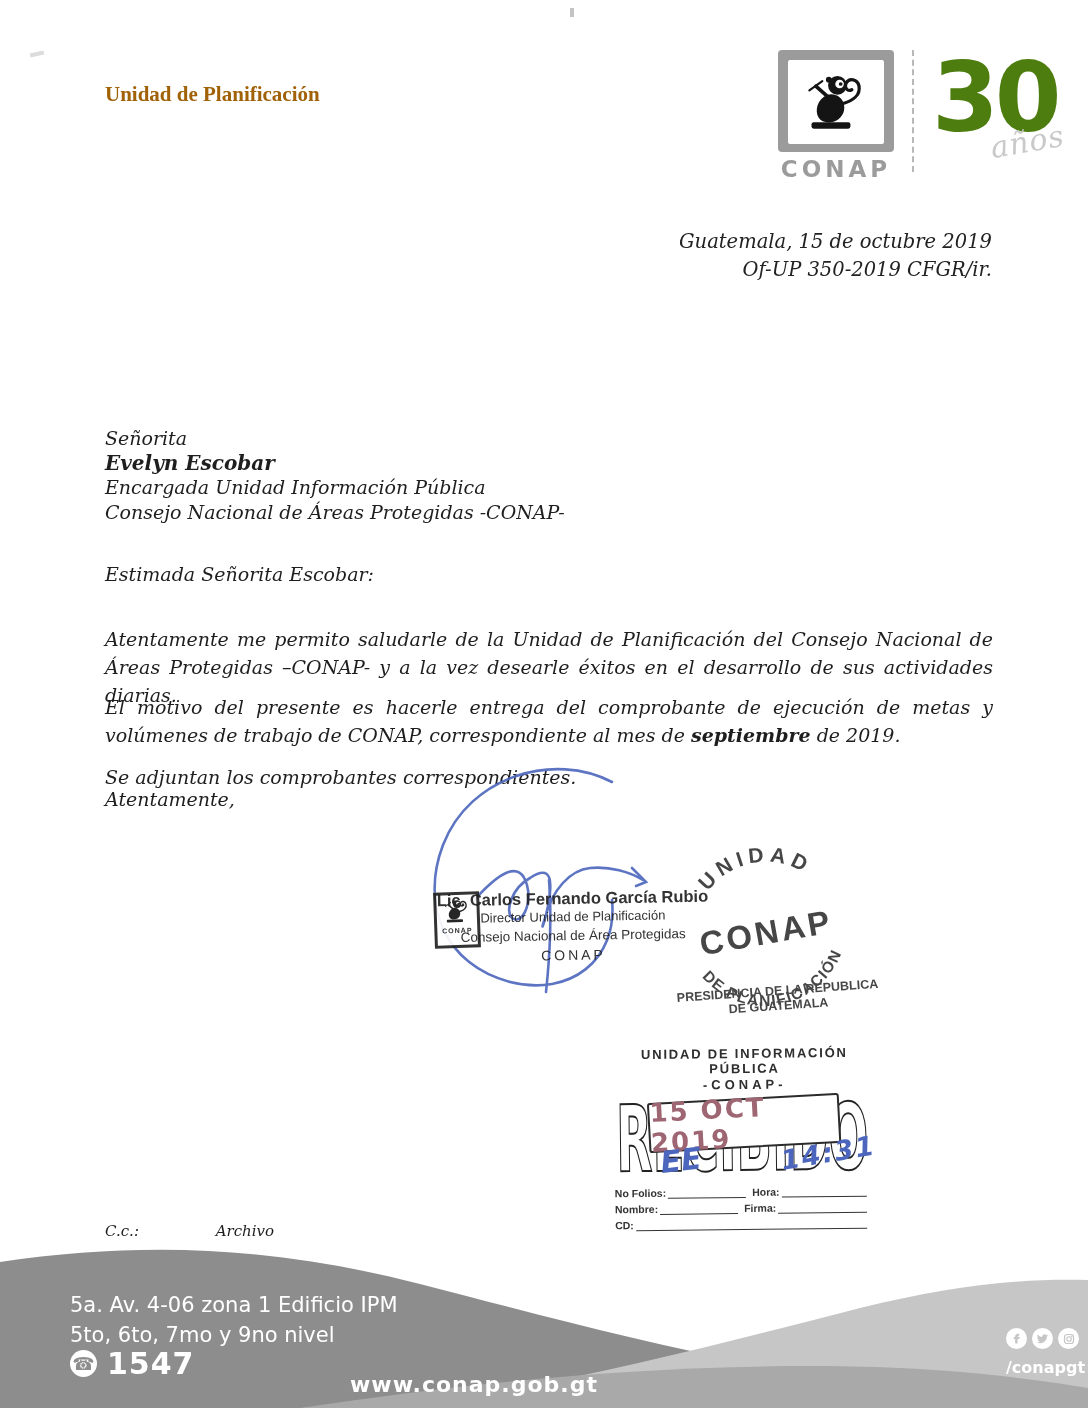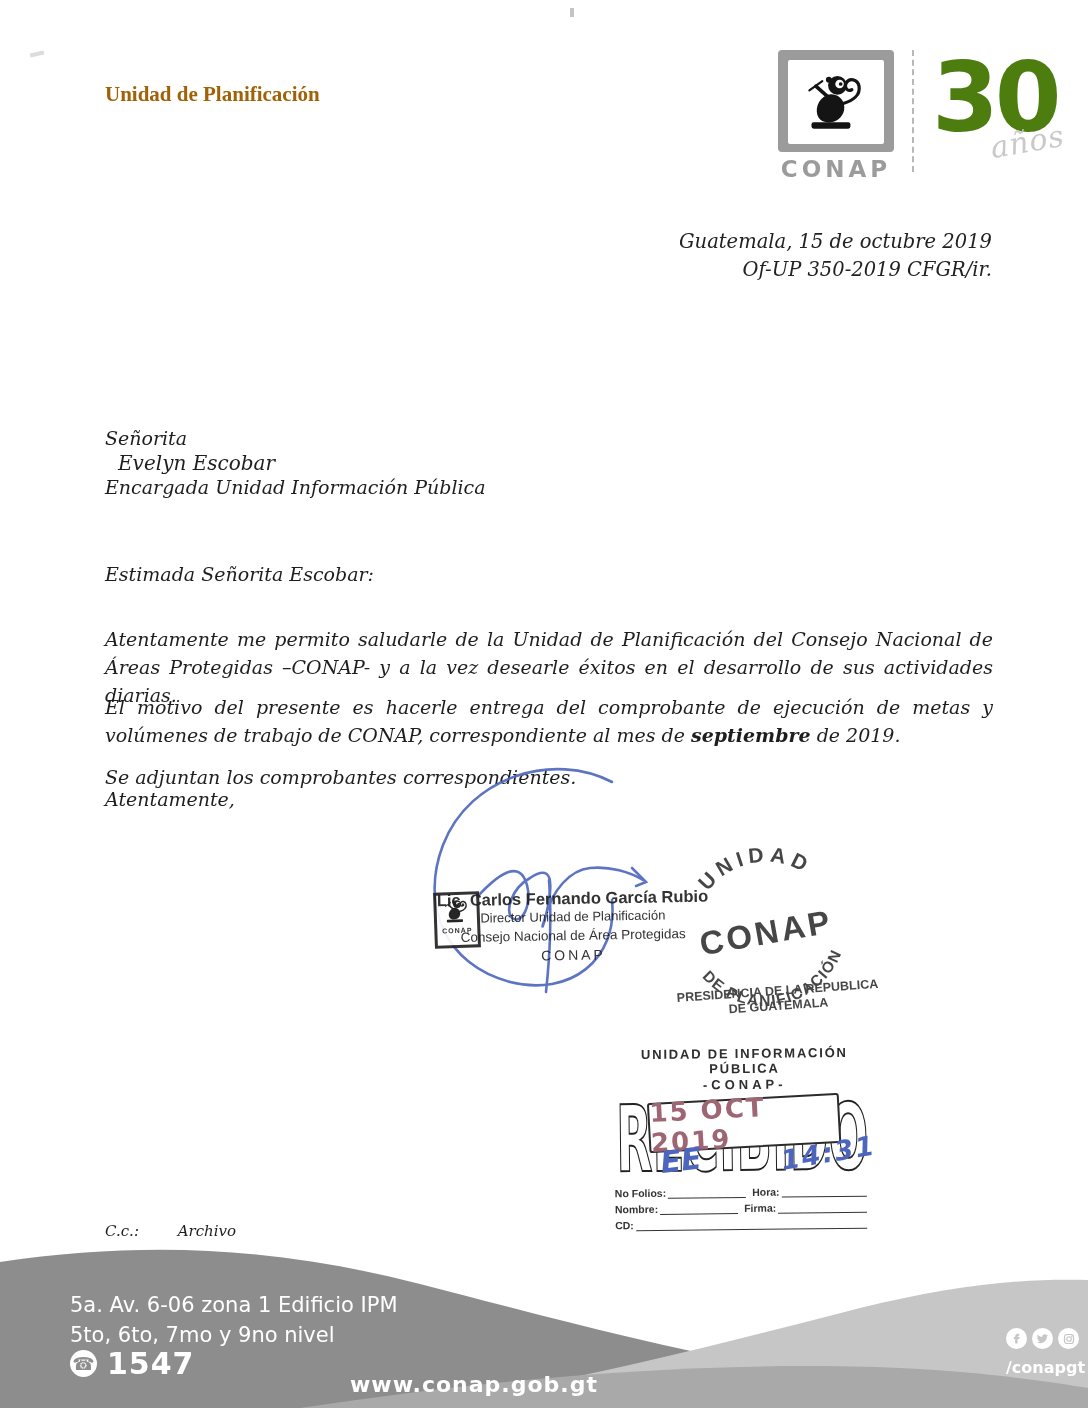--- a/index.html
+++ b/index.html
@@ -17,21 +17,21 @@
   .logo-sep{border-left:2px dashed #b8b8b8;height:122px;margin:0 4px;}
   .thirty{font-family:"DejaVu Sans",sans-serif;font-weight:bold;font-size:96px;line-height:96px;color:#4d7c0f;letter-spacing:-4px;}
   .thirty-word{font-family:"DejaVu Serif",serif;font-style:italic;font-size:30px;color:#c9c9c9;
                position:absolute;left:58px;top:74px;transform:rotate(-10deg);letter-spacing:1px;}
 
   
   .dateline{right:96px;top:228px;text-align:right;font-style:italic;font-size:19.5px;line-height:28px;color:#222;}
 
   
   .recipient{left:105px;top:426px;font-style:italic;font-size:19px;line-height:24.5px;}
-  .recipient .name{font-weight:normal;font-size:20px;margin-left:13px;}
+  .recipient .name{font-weight:bold;font-size:20px;}
 
   .greeting{left:105px;top:563px;font-style:italic;font-size:19px;text-align:center;}
   .para{left:105px;width:888px;font-style:italic;font-size:19px;line-height:28px;text-align:justify;}
   .p1{top:606px;}
   .p2{top:674px;}
   .p3{top:744px;text-align:left;}
   .closing{left:105px;top:788px;font-style:italic;font-size:19px;}
 
   
   .signer-stamp{left:408px;top:888px;width:330px;text-align:center;transform:rotate(-1deg);
@@ -56,21 +56,21 @@
   .frow{display:flex;align-items:flex-end;margin-bottom:4px;}
   .frow .lbl{white-space:nowrap;}
   .fline{border-bottom:1.5px solid #333;height:11px;flex-grow:1;margin:0 6px 0 2px;}
   .fline.fixed{flex-grow:0;width:78px;}
   .hand{position:absolute;font-family:"DejaVu Sans",sans-serif;font-style:italic;font-weight:bold;color:#4c66bd;z-index:4;}
   .hand.ee{left:48px;top:96px;font-size:30px;transform:rotate(-6deg);}
   .hand.time{left:168px;top:92px;font-size:27px;transform:rotate(-9deg);letter-spacing:2px;}
 
   
   .cc{left:105px;top:1222px;font-style:italic;font-size:15px;}
-  .cc .val{margin-left:34px;}
+  .cc .val{margin-left:72px;}
 
   
   .footer{left:0;top:1240px;width:1088px;height:168px;}
   .footer-text{color:#fff;font-family:"DejaVu Sans",sans-serif;}
   .addr{left:70px;top:1290px;font-size:21px;line-height:30px;}
   .phone{left:70px;top:1346px;display:flex;align-items:center;gap:10px;}
   .phone .pnum{font-size:30px;font-weight:bold;letter-spacing:1px;}
   .phone .picon{width:27px;height:27px;background:#fff;border-radius:50%;color:#8d8d8d;display:flex;
                 align-items:center;justify-content:center;font-size:18px;font-family:"DejaVu Sans",sans-serif;}
   .social{left:1006px;top:1328px;display:flex;gap:5px;}
@@ -126,20 +126,21 @@
 
   <div class="abs dateline">
     <div>Guatemala, 15 de octubre 2019</div>
     <div>Of-UP 350-2019  CFGR/ir.</div>
   </div>
 
   <div class="abs recipient">
     <div>Señorita</div>
     <div class="name">Evelyn Escobar</div>
     <div>Encargada Unidad Información Pública</div>
+    <div>Consejo Nacional de Áreas Protegidas -CONAP-</div>
   </div>
 
   <div class="abs greeting">Estimada Señorita Escobar:</div>
 
   <p class="abs para p1">Atentamente me permito saludarle de la Unidad de Planificación del Consejo Nacional de Áreas Protegidas –CONAP- y a la vez desearle éxitos en el desarrollo de sus actividades diarias.</p>
 
   <p class="abs para p2"><span>El motivo del presente es hacerle entrega del comprobante de ejecución de metas y volúmenes de trabajo de CONAP, correspondiente al mes de </span><b>septiembre</b><span> de 2019.</span></p>
 
   <p class="abs para p3">Se adjuntan los comprobantes correspondientes.</p>
 
@@ -227,21 +228,21 @@
     <span class="val">Archivo</span>
   </div>
 
   <svg class="abs footer" viewBox="0 0 1088 168">
     <path d="M0,22 C150,0 280,8 420,44 C600,90 800,150 1088,164 L1088,168 L0,168 Z" fill="#8d8d8d"></path>
     <path d="M400,168 C560,146 720,104 860,68 C950,46 1020,38 1088,40 L1088,168 Z" fill="#c6c6c6"></path>
     <path d="M300,168 C500,138 700,120 900,128 C970,131 1040,140 1088,148 L1088,168 Z" fill="#a9a9a9"></path>
   </svg>
 
   <div class="abs footer-text addr">
-    <div>5a. Av. 6-06 zona 1 Edificio IPM</div>
+    <div>5a. Av. 4-06 zona 1 Edificio IPM</div>
     <div>5to, 6to, 7mo y 9no nivel</div>
   </div>
 
   <div class="abs footer-text phone">
     <div class="picon">☎</div>
     <div class="pnum">1547</div>
   </div>
 
   <div class="abs social">
     <div class="scircle">

